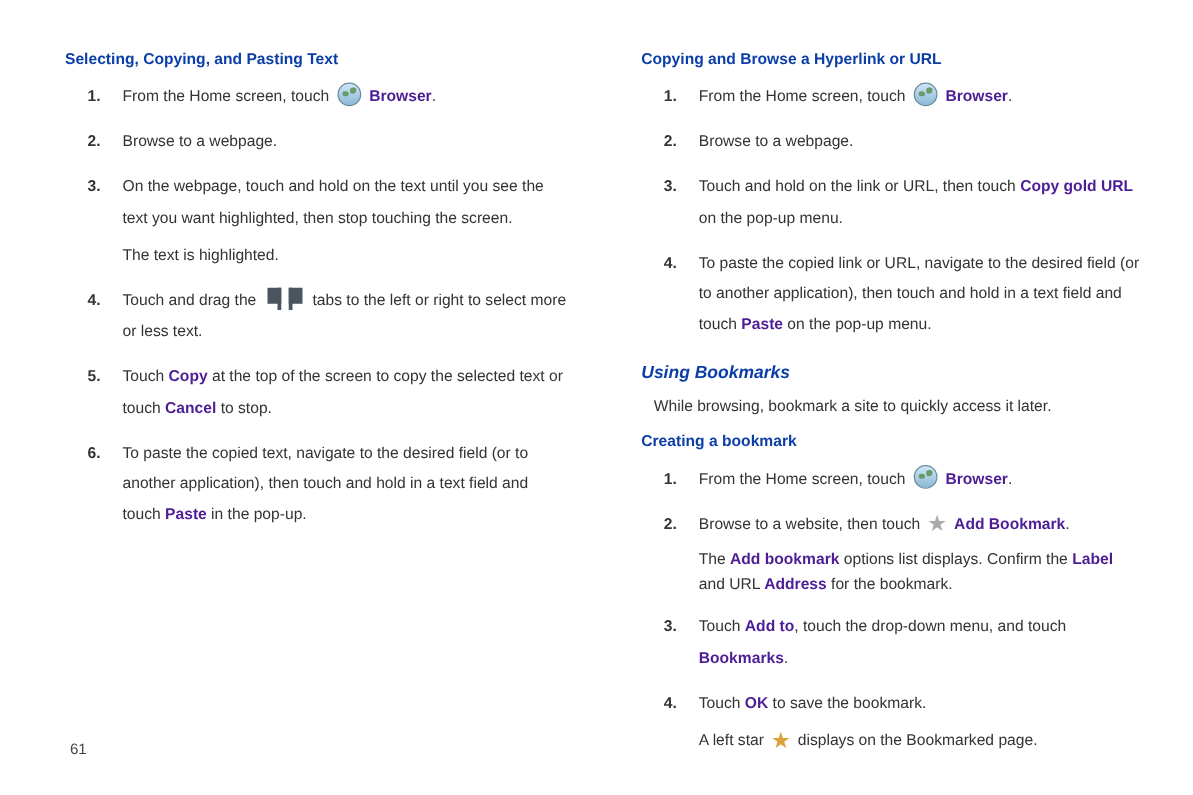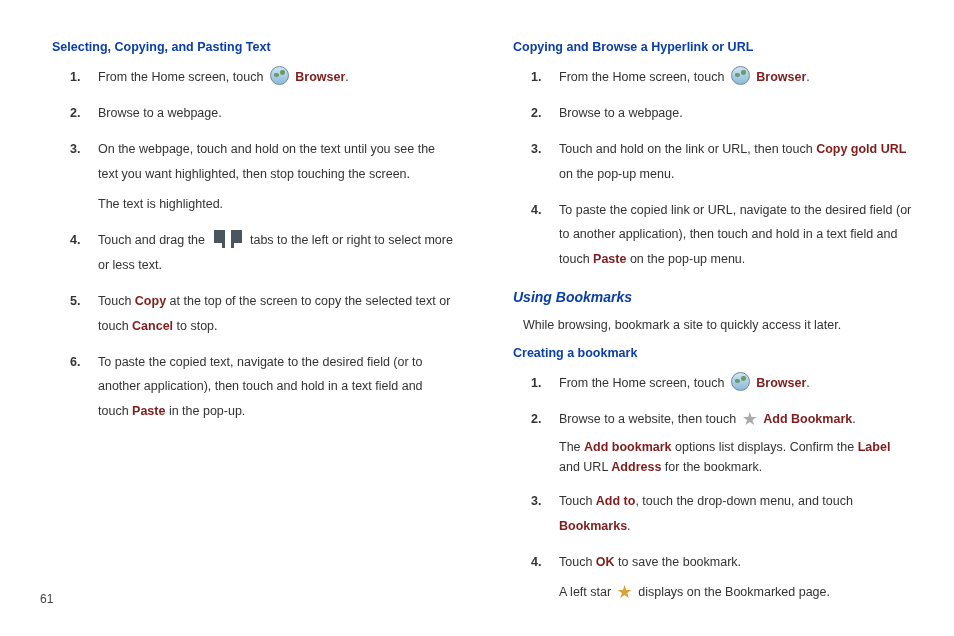--- a/index.html
+++ b/index.html
@@ -49,21 +49,21 @@
     padding-left: 28px;
     position: relative;
     line-height: 1.95;
   }
   ol.steps > li .num {
     position: absolute;
     left: 0;
     top: 0;
     font-weight: 700;
   }
-  b { font-weight: 700; color: #7f1d1d; }
+  b { font-weight: 700; color: #4c1d95; }
   .intro {
     margin: 0 0 4px 10px;
     line-height: 1.9;
   }
   .sub {
     margin-top: 6px;
   }
   
   .icon-globe {
     display: inline-block;
@@ -97,21 +97,21 @@
     display:inline-block;
     color:#aaa;
     font-size:18px;
     line-height:0;
     vertical-align:-2px;
     margin: 0 2px;
   }
   .icon-star.gold { color:#d9a23a; }
   .page-num {
     position:absolute;
-    left:40px;
+    left:56px;
     bottom:30px;
     font-size:12px;
     color:#444;
   }
 </style>
 </head>
 <body>
 
 <div class="page">
 

